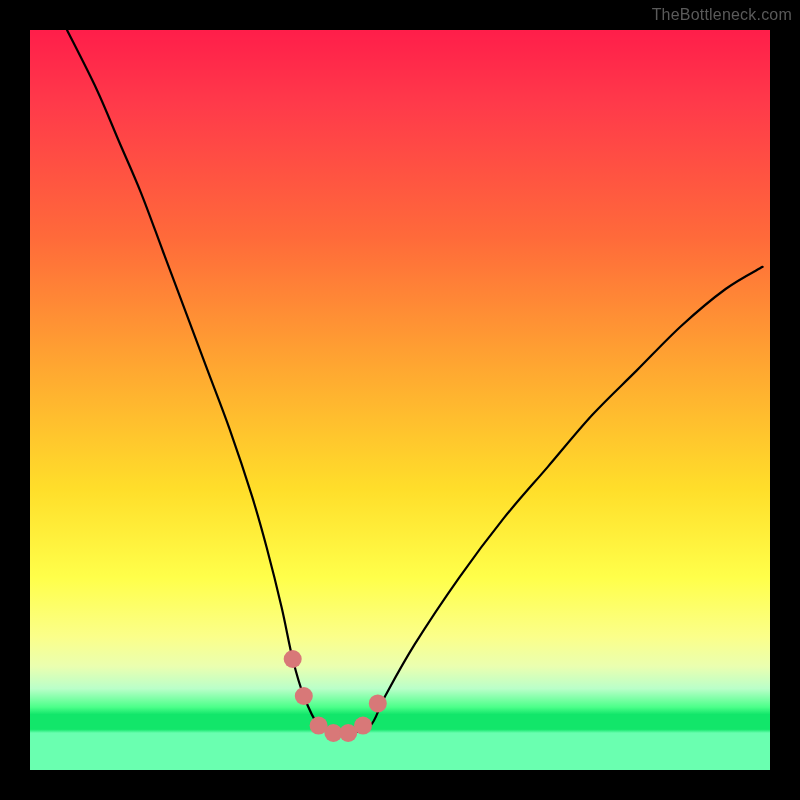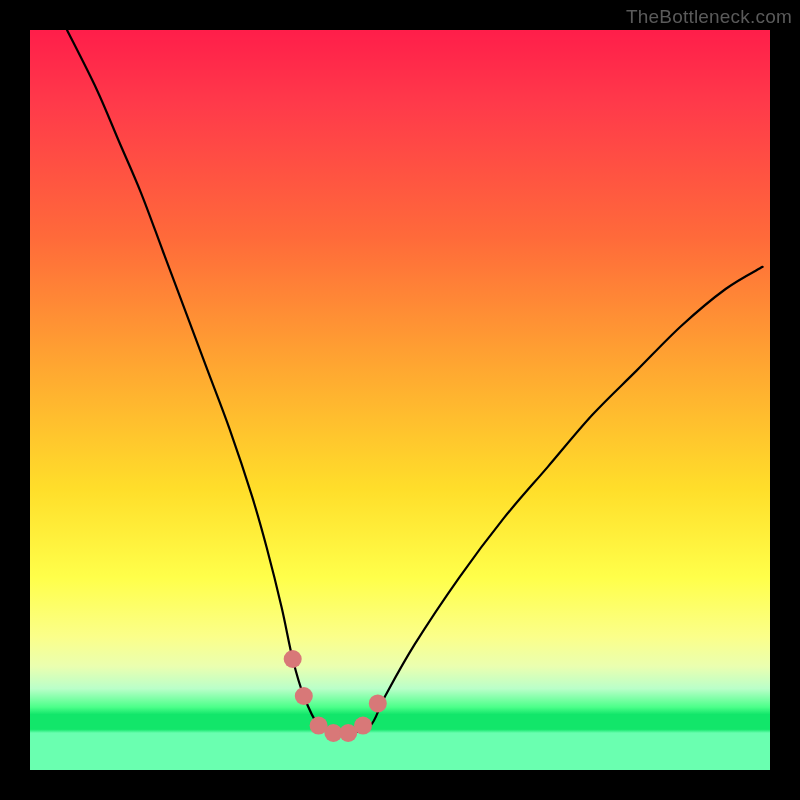--- a/index.html
+++ b/index.html
@@ -47,21 +47,21 @@
         #12e66a 94.5%,
         #6affb0 95%,
         #6affb0 100%
       );
   }
   .watermark {
     position: absolute;
     top: 6px;
     right: 8px;
     color: #5a5a5a;
-    font-size: 19px;
+    font-size: 16px;
     font-weight: 400;
     letter-spacing: 0.2px;
     user-select: none;
   }
   svg.curve-layer {
     position: absolute;
     left: 0;
     top: 0;
     width: 100%;
     height: 100%;

